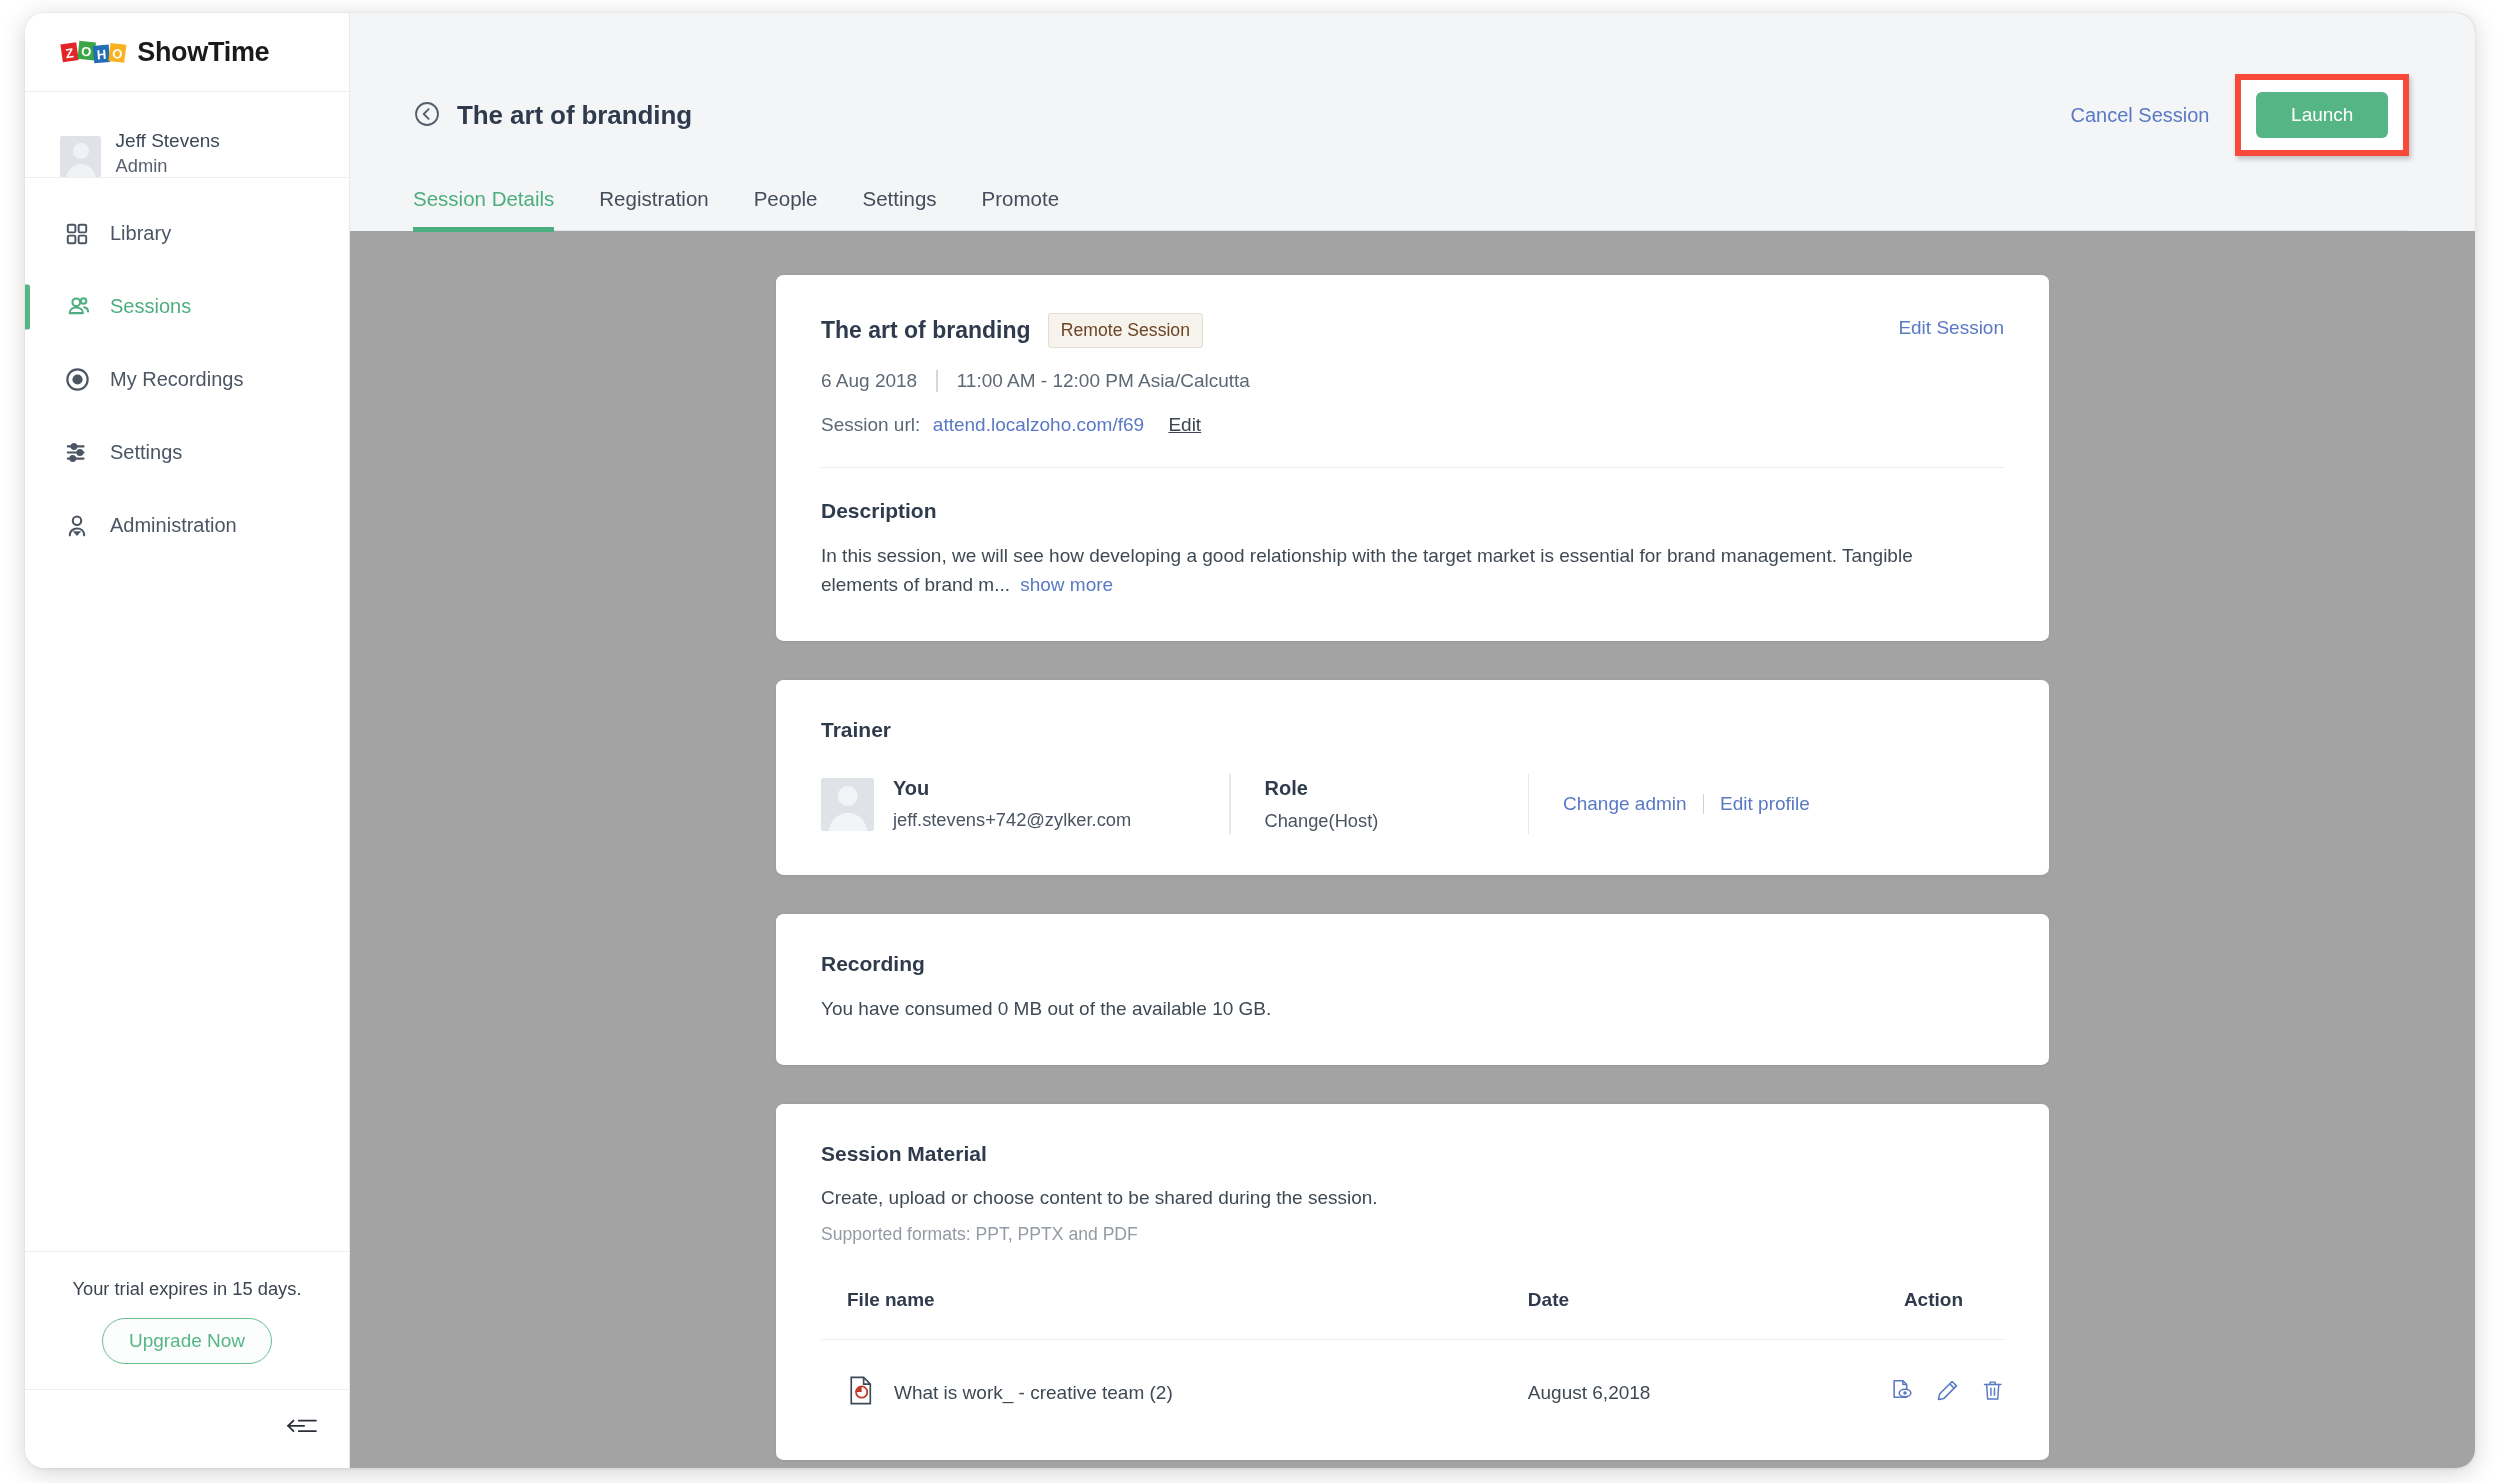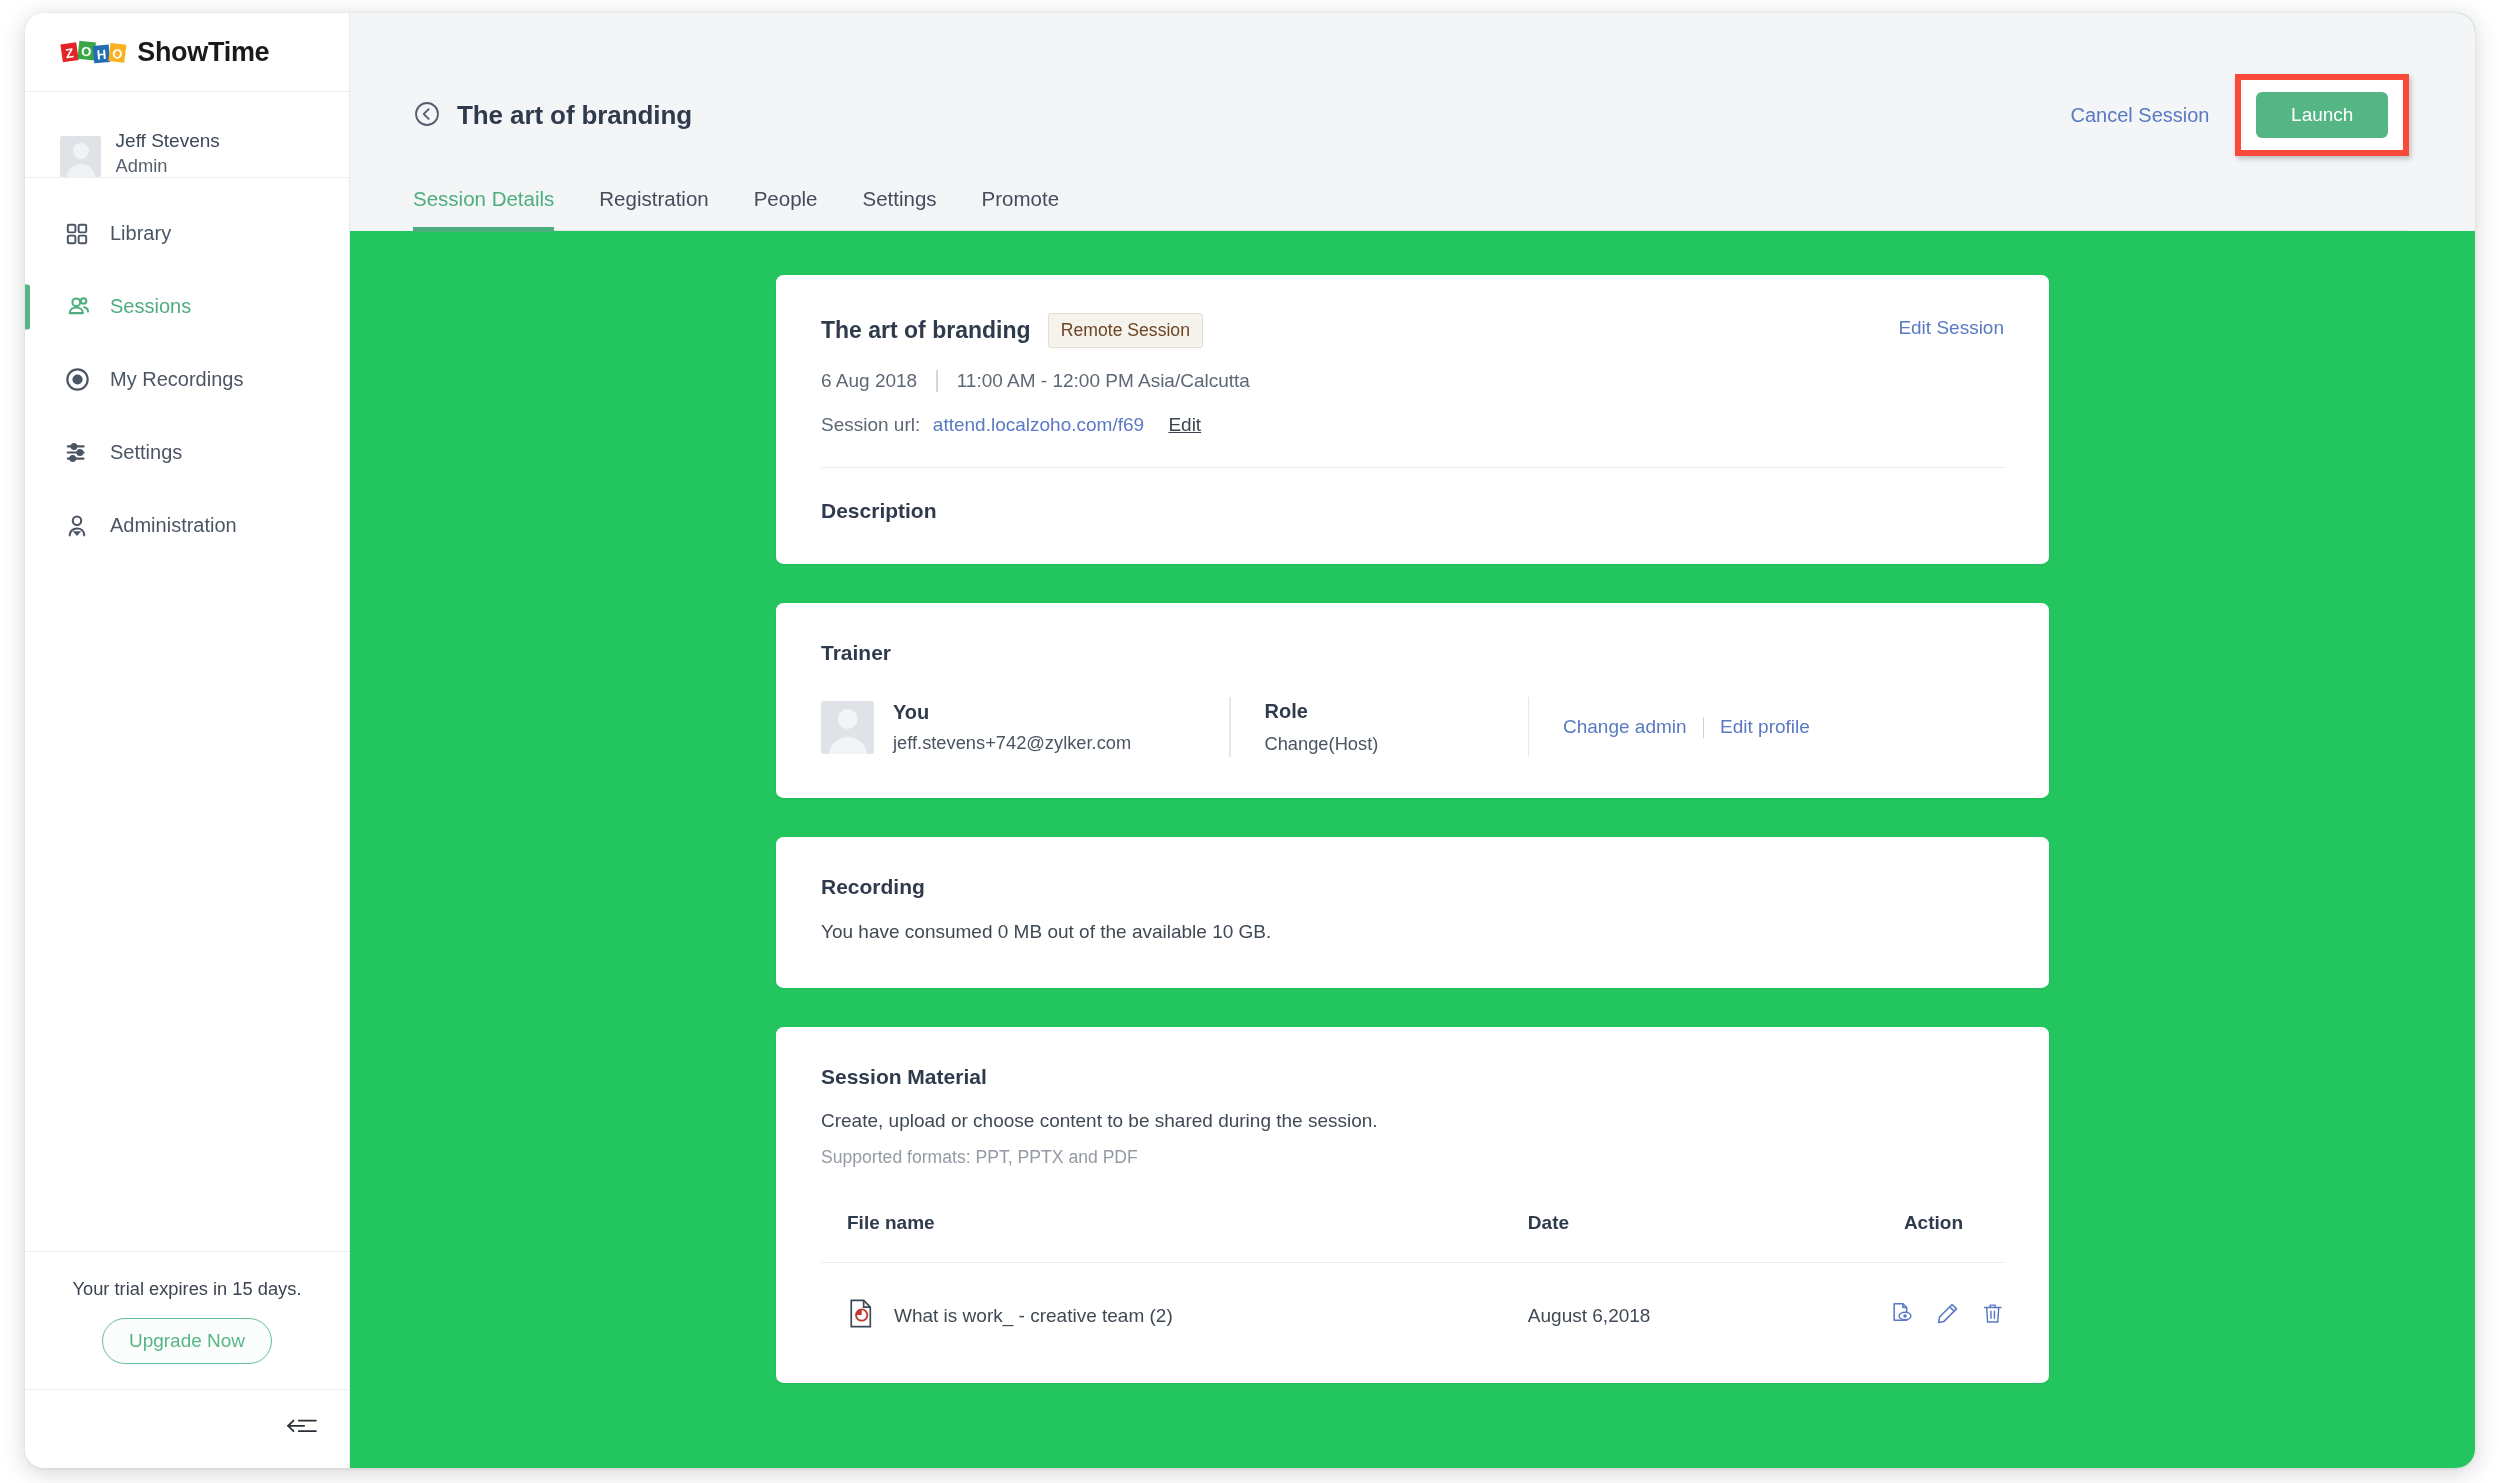--- a/index.html
+++ b/index.html
@@ -132,21 +132,21 @@
     align-items: center;
     justify-content: flex-end;
     padding-right: 31px;
   }
   .collapse-icon { cursor: pointer; }
 
   
   .main {
     flex: 1;
     height: 100%;
-    background: #22c55e;
+    background: #a3a3a3;
     display: flex;
     flex-direction: column;
     position: relative;
     overflow: hidden;
   }
   .topbar {
     background: #f4f5f7;
     padding: 0 66px 0 63px;
   }
   .topbar-row {
@@ -551,20 +551,23 @@
 
           <div class="url-row">
             <span>Session url:</span>
             <span class="url-link">attend.localzoho.com/f69</span>
             <span class="url-edit">Edit</span>
           </div>
 
           <div class="divider"></div>
 
           <div class="section-head">Description</div>
+          <p class="body-text">
+            <span>In this session, we will see how developing a good relationship with the target market is essential for brand management. Tangible elements of brand m...</span><span class="show-more">show more</span>
+          </p>
         </section>
 
         <section class="card">
           <div class="section-head" style="margin-top:0">Trainer</div>
           <div class="trainer-row">
             <div class="avatar-lg">
               <div class="head"></div>
                 <div class="body"></div>
             </div>
             <div class="trainer-name-box">

